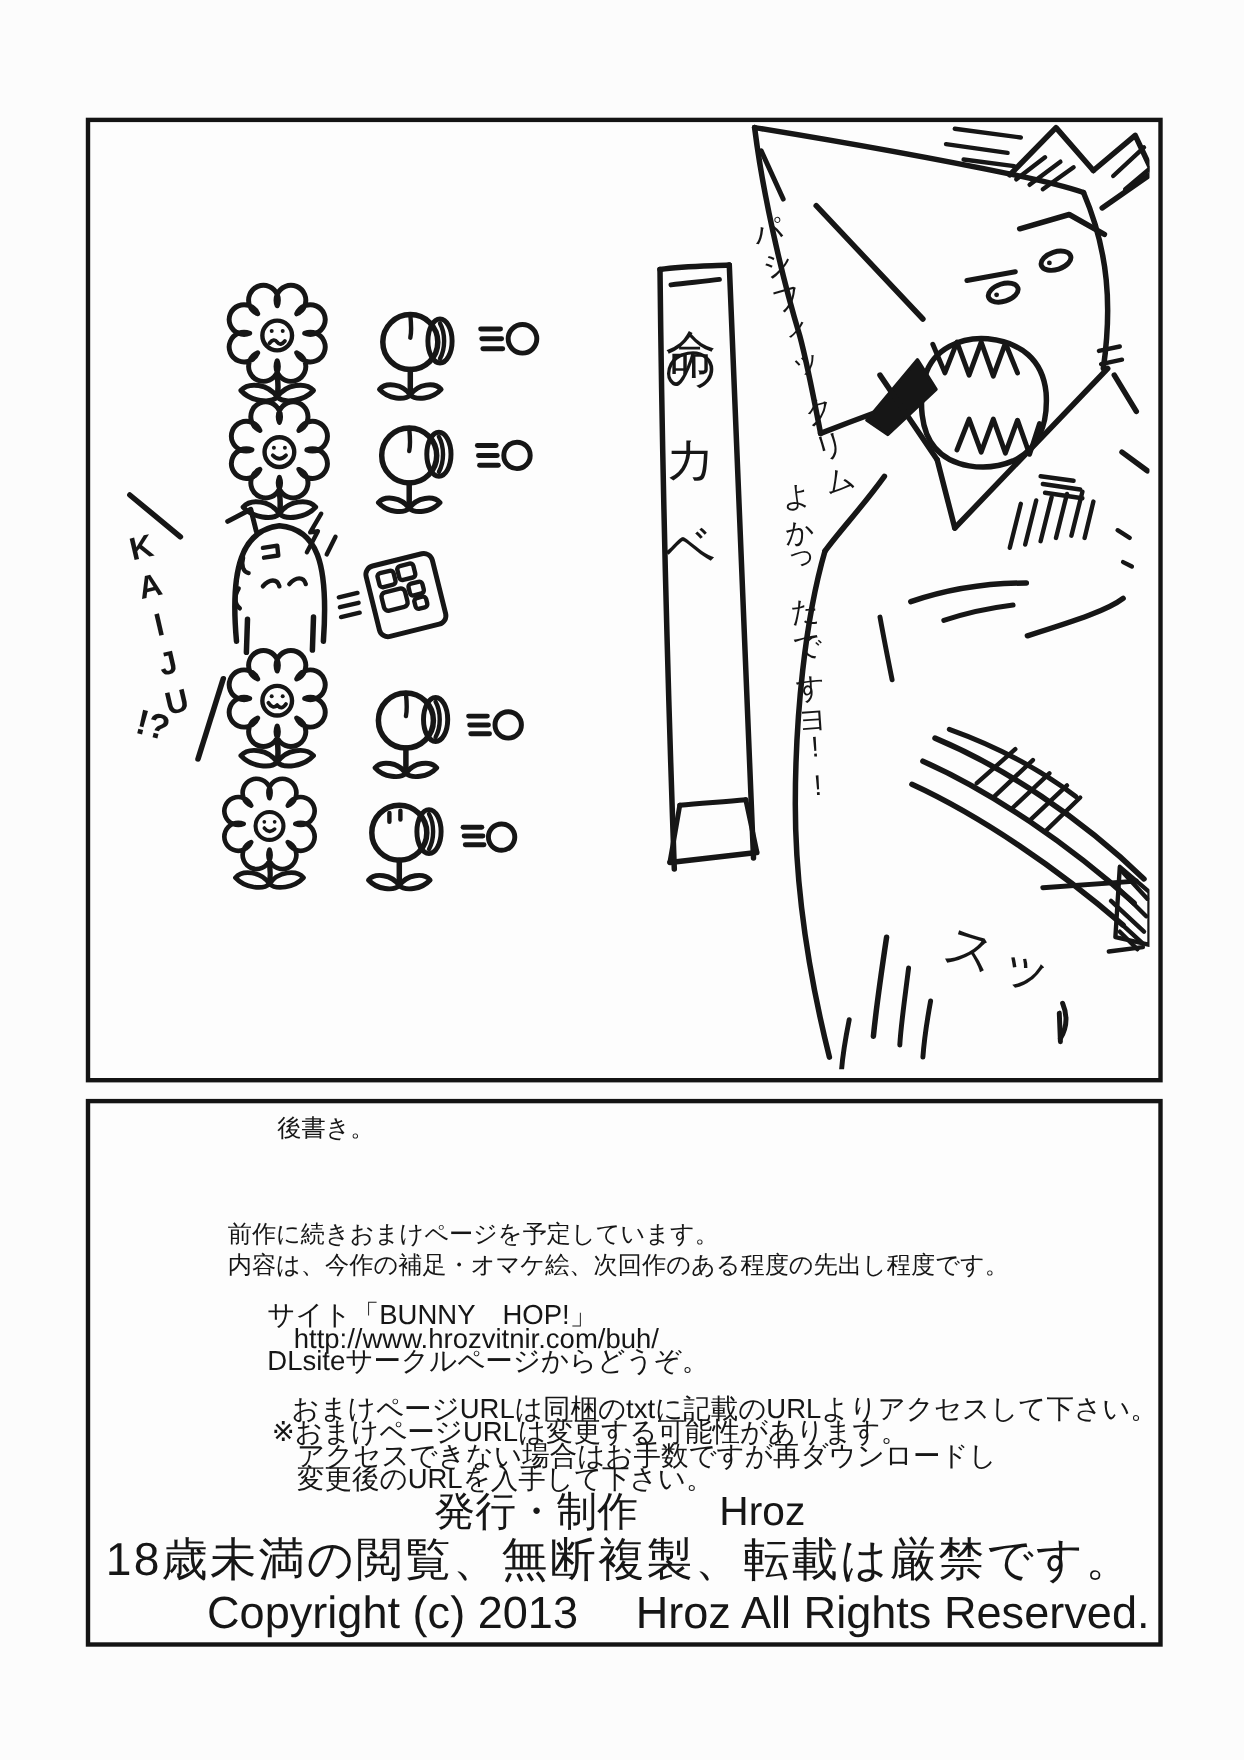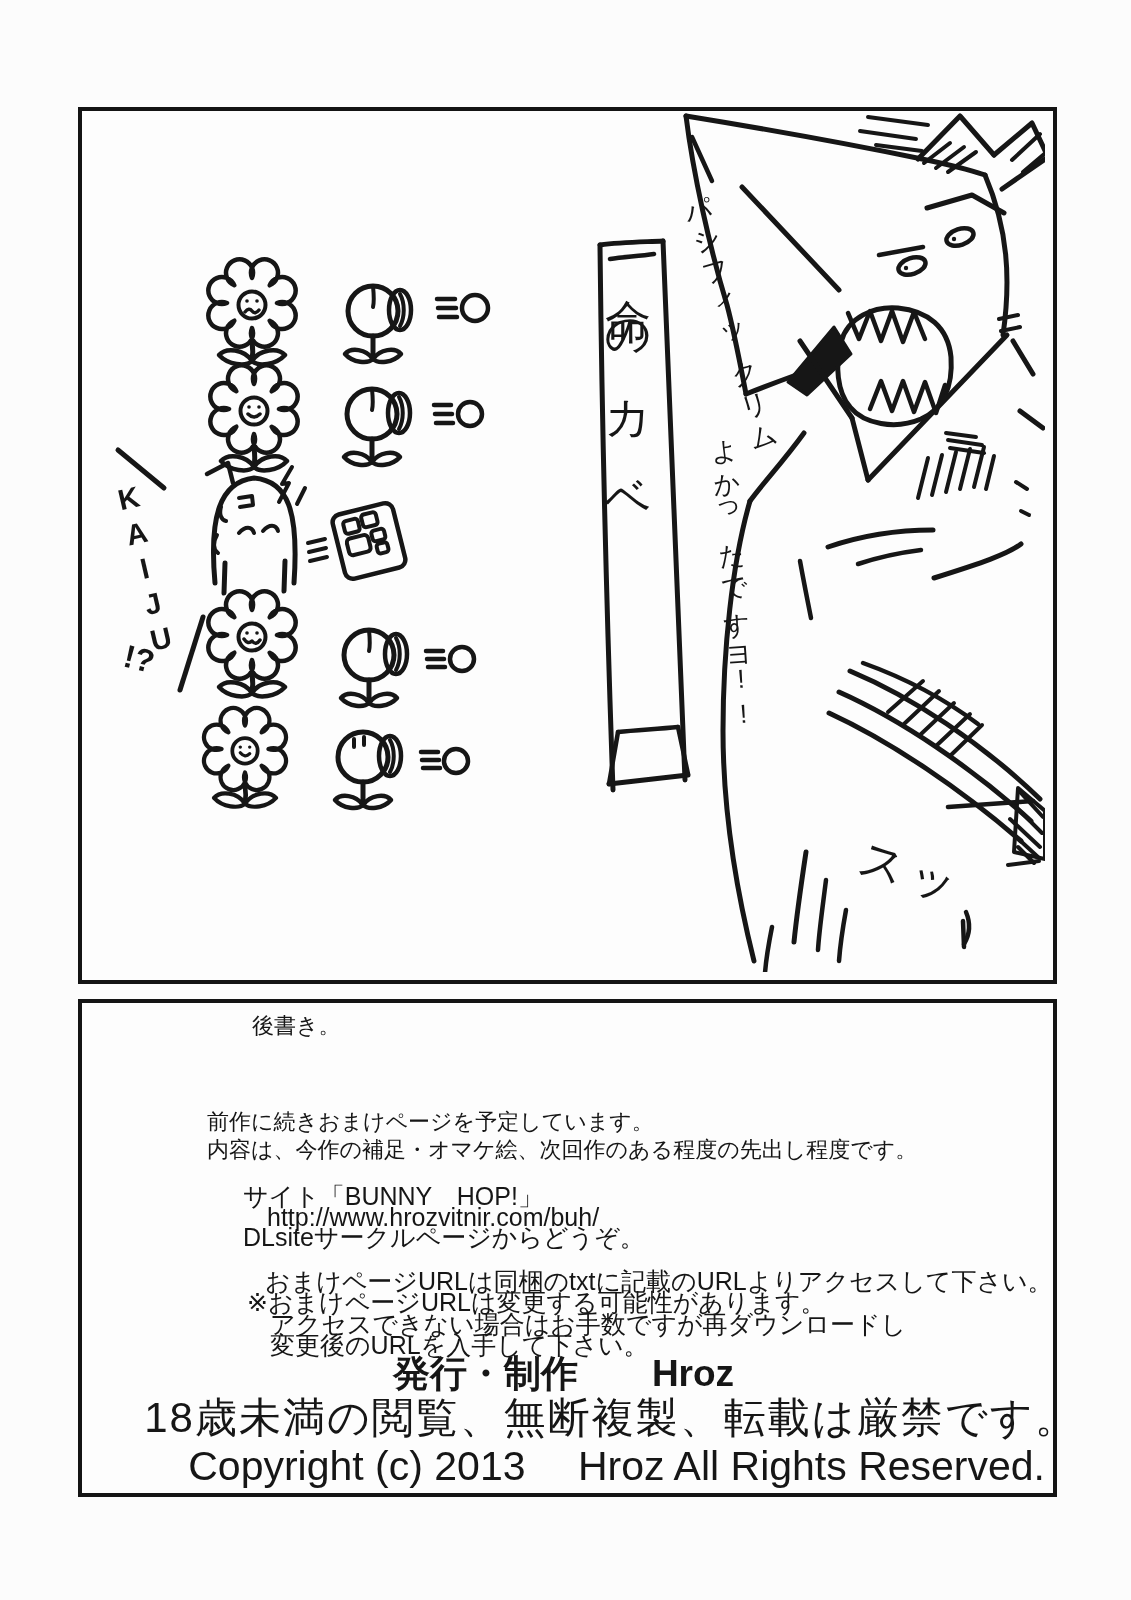--- a/index.html
+++ b/index.html
@@ -25,22 +25,22 @@
   .htext{position:absolute;white-space:nowrap;line-height:1;color:#161616;}
   .banner-text{left:524px;top:152px;font-size:46px;letter-spacing:26px;}
   .speech-title{left:594px;top:70px;font-size:27px;letter-spacing:3px;transform:rotate(-16deg);transform-origin:50% 0;}
   .speech-comment{left:628px;top:310px;font-size:26px;letter-spacing:5px;transform:rotate(-4deg);transform-origin:50% 0;}
   .kaiju-label{left:28px;top:372px;font-size:29px;letter-spacing:4px;transform:rotate(-13deg);transform-origin:50% 0;font-weight:bold;}
   .kaiju-punct{left:42px;top:532px;font-size:32px;transform:rotate(14deg);font-weight:bold;}
   .sfx-slide{left:776px;top:738px;font-size:46px;letter-spacing:6px;transform:rotate(18deg);}
   .line{position:absolute;white-space:nowrap;line-height:1.15;}
   .t22{font-size:22px;}
   .t19{font-size:25px;}
-  .big-pub{font-size:37px;width:963px;text-align:center;font-weight:bold;}
-  .big-age{font-size:42px;letter-spacing:2px;width:963px;text-align:center;margin-left:48px;}
+  .big-pub{font-size:37px;width:963px;text-align:center;}
+  .big-age{font-size:42px;letter-spacing:2px;width:963px;text-align:center;}
   .big-copy{font-size:41px;width:963px;text-align:right;}
 </style>
 </head>
 <body>
 
 <div class="page">
 
   <div class="panel" id="sketch-panel">
     <svg width="963" height="861" viewBox="0 0 963 861" fill="none" stroke="#161616" stroke-width="5" stroke-linecap="round" stroke-linejoin="round">
 

